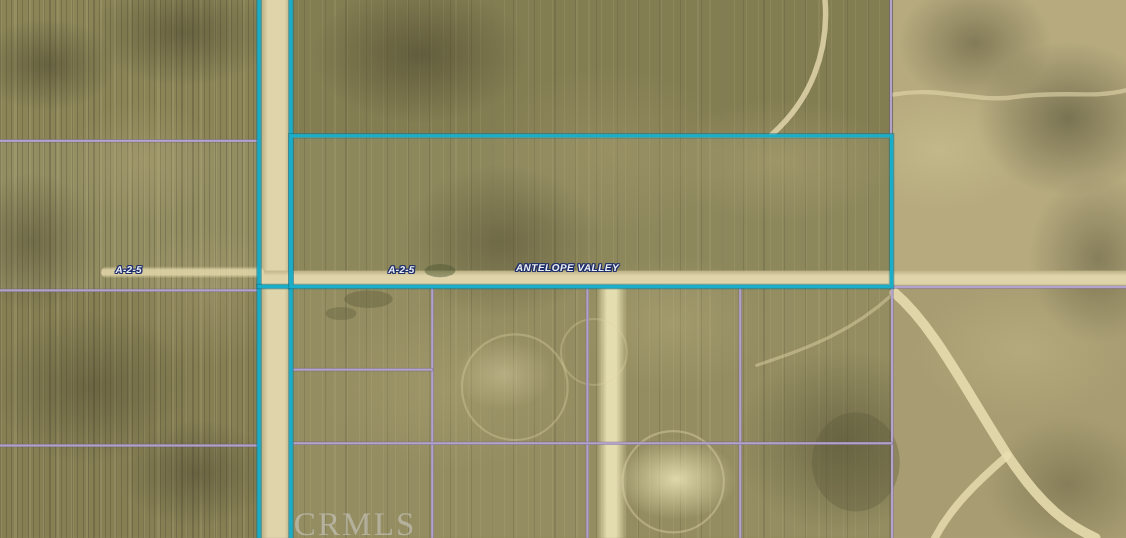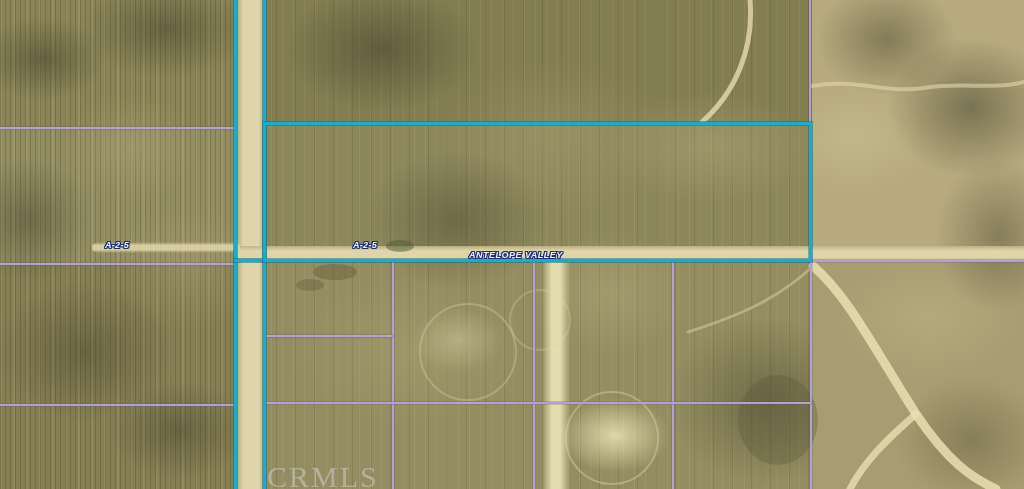--- a/index.html
+++ b/index.html
@@ -84,21 +84,21 @@
 
   
   .map-label{
     font-style:italic;font-weight:bold;font-size:9px;line-height:10px;
     color:#eef0f5;letter-spacing:.3px;white-space:nowrap;
     text-shadow:-1px 0 0 #20306a,1px 0 0 #20306a,0 -1px 0 #20306a,0 1px 0 #20306a,
                 -1px -1px 0 #20306a,1px 1px 0 #20306a,1px -1px 0 #20306a,-1px 1px 0 #20306a;
   }
   #lab-a25-west{left:105px;top:240px;}
   #lab-a25-central{left:353px;top:240px;}
-  #lab-road{left:469px;top:250px;letter-spacing:.5px;}
+  #lab-road{left:469px;top:238px;letter-spacing:.5px;}
   .watermark{
     left:267px;top:460px;
     font-family:"Liberation Serif",serif;font-size:30px;font-weight:400;
     color:rgba(205,205,205,.55);letter-spacing:2px;white-space:nowrap;
   }
 </style>
 </head>
 <body>
 
 <div id="map">

